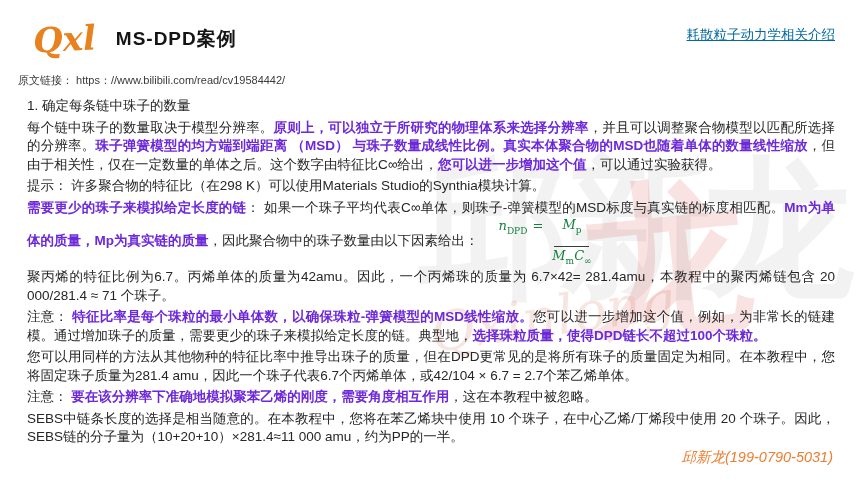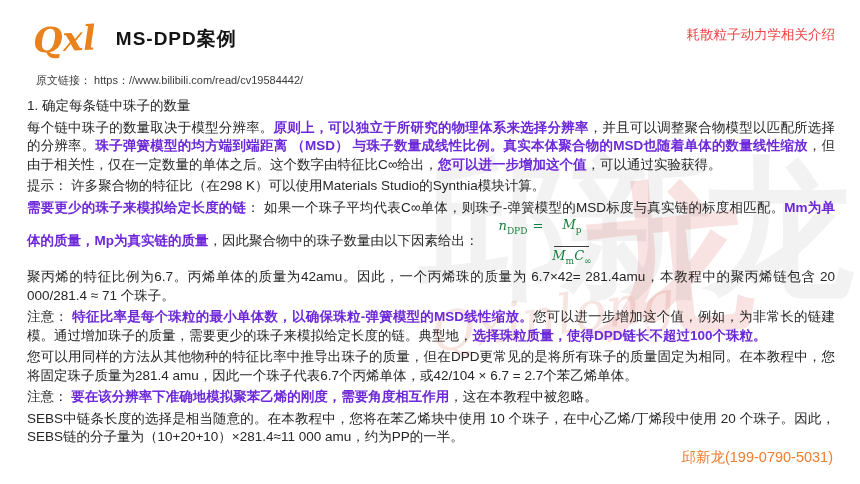--- a/index.html
+++ b/index.html
@@ -11,38 +11,38 @@
          letter-spacing:-8px;font-family:"Liberation Sans",sans-serif;}
   .wm-red{top:150px;left:585px;font-size:165px;font-weight:bold;color:rgba(205,40,30,0.13);
           transform:rotate(-6deg);}
   .wm-script{top:285px;left:430px;font-size:54px;font-style:italic;color:rgba(200,70,50,0.14);
              font-family:"DejaVu Serif",serif;transform:rotate(-8deg);}
   
   .header{position:absolute;z-index:2;top:22px;left:33px;display:flex;align-items:center;gap:20px;}
   .logo{font-family:"DejaVu Serif",serif;font-style:italic;font-weight:bold;font-size:34px;
         line-height:34px;color:#e8821e;transform:rotate(-3deg);}
   .title{font-size:19px;font-weight:bold;color:#141414;letter-spacing:1px;}
-  .topright{position:absolute;z-index:2;top:26px;right:25px;font-size:13.5px;color:#ef4444;}
-  .linkline{position:absolute;z-index:2;top:73px;left:36px;font-size:11px;color:#3a3a3a;}
+  .topright{position:absolute;z-index:2;top:26px;right:25px;font-size:13.5px;color:#0369a1;text-decoration:underline;}
+  .linkline{position:absolute;z-index:2;top:73px;left:18px;font-size:11px;color:#3a3a3a;}
   
   .content{position:absolute;z-index:1;top:97px;left:27px;width:808px;
            font-size:13.5px;line-height:18.5px;text-align:justify;}
   .para{margin:0 0 3px 0;}
   .hl{color:#6d28d9;font-weight:bold;}
   
   .formula{display:inline-flex;align-items:flex-start;margin-left:20px;vertical-align:middle;
            font-family:"DejaVu Serif",serif;font-size:13px;color:#15803d;white-space:nowrap;}
   .formula i{font-style:italic;}
   .formula sub{font-size:9px;line-height:1;}
   .f-eq{margin:0 5px;}
   .frac{display:inline-flex;flex-direction:column;align-items:center;line-height:15px;}
   .f-num{padding:0 8px 11px 8px;border-bottom:1.2px solid #3a3a3a;}
   .f-den{padding:1px 4px 0 4px;}
   
-  .footer{position:absolute;z-index:2;right:27px;bottom:17px;font-size:14.5px;color:#ed7d31;}
+  .footer{position:absolute;z-index:2;right:27px;bottom:17px;font-size:14.5px;color:#ed7d31;font-style:italic;}
 </style>
 </head>
 <body>
 
 <div class="slide">
 
   <div class="wm wm-cn">邱新龙</div>
   <div class="wm wm-red">龙</div>
   <div class="wm wm-script">Qxinlong</div>
 

